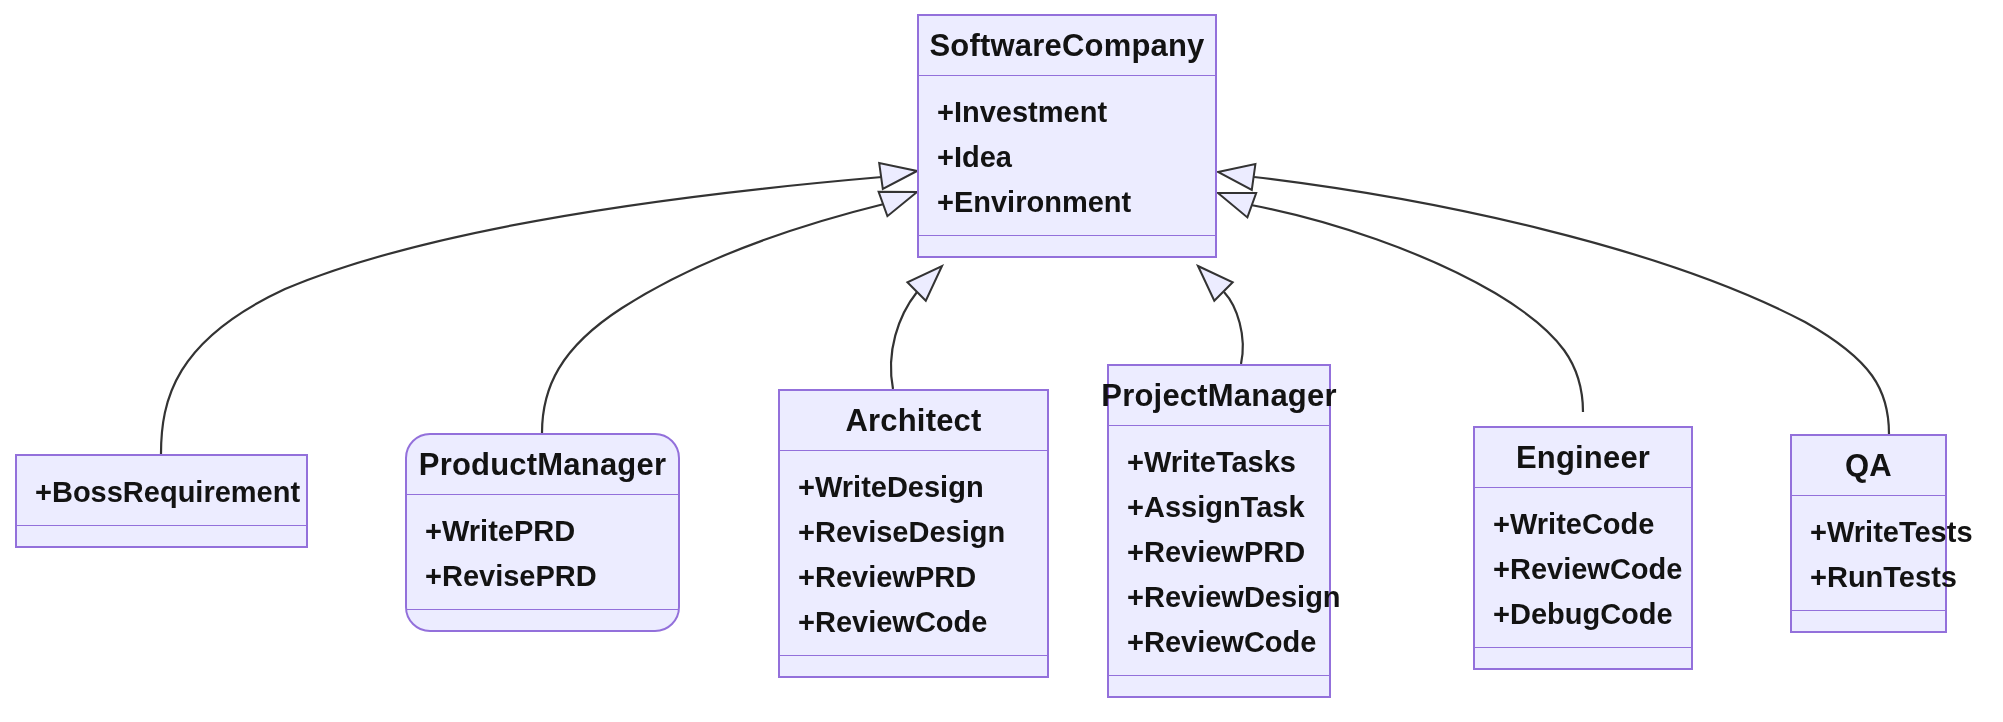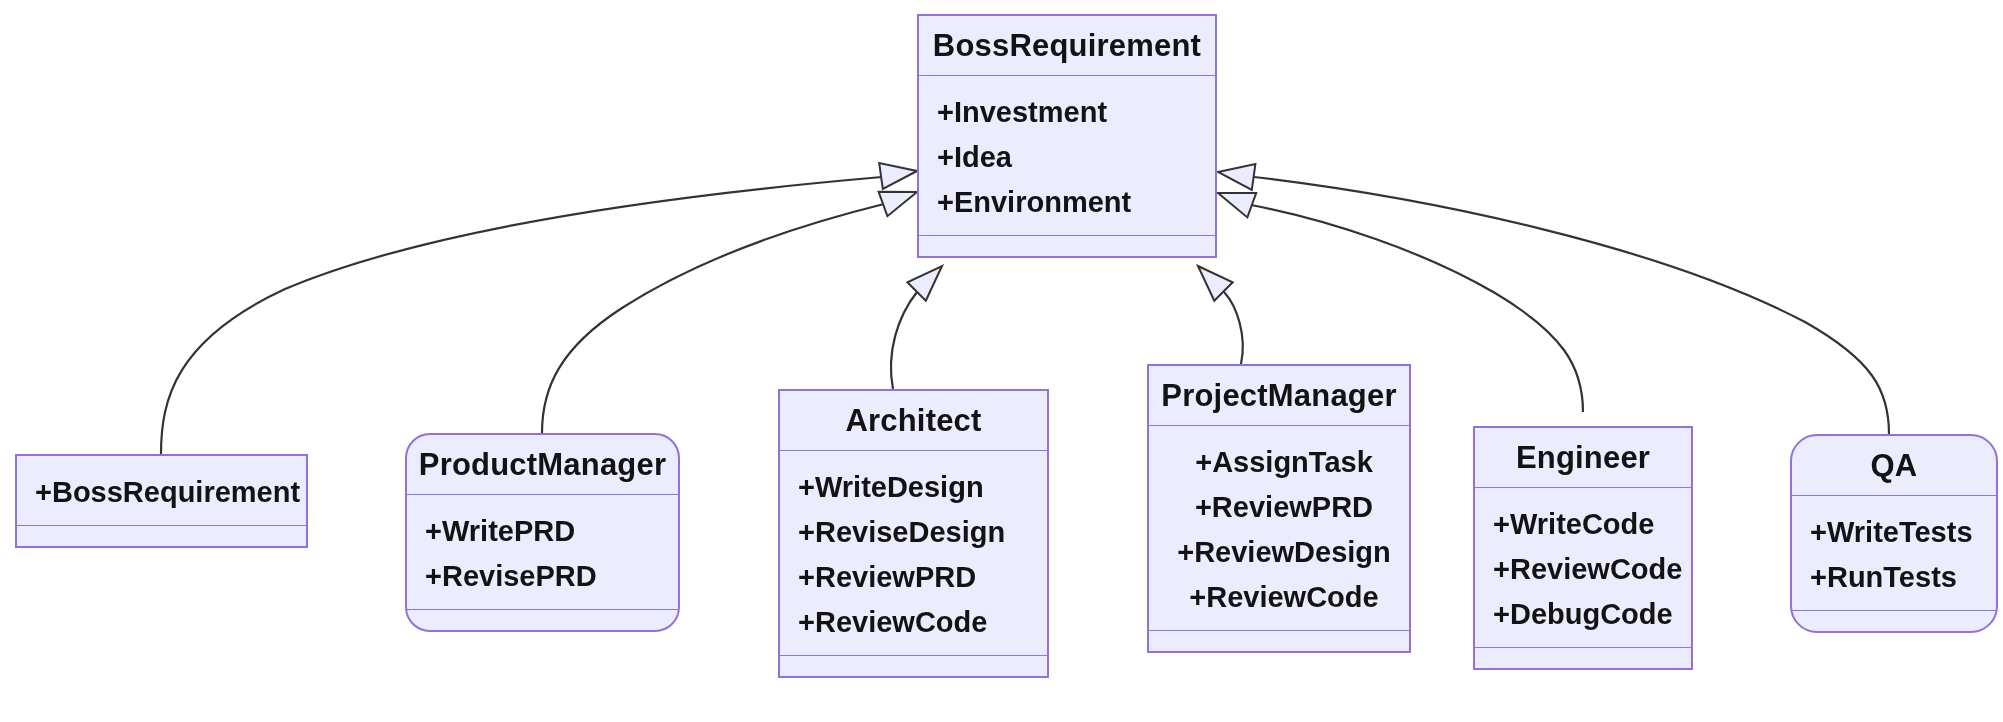--- a/index.html
+++ b/index.html
@@ -84,21 +84,21 @@
     <polygon class="arrowhead" points="1198,266 1232.7,282.3 1214.3,300.7"></polygon>
 
     <path class="edge-path" d="M 1583 412 C 1583 366, 1562 333, 1495 293 C 1425 252, 1330 220, 1251 205"></path>
     <polygon class="arrowhead" points="1218,193 1256.2,193 1247.4,217.4"></polygon>
 
     <path class="edge-path" d="M 1889 434 C 1889 390, 1872 360, 1805 322 C 1660 246, 1430 198, 1254 177"></path>
     <polygon class="arrowhead" points="1218,172 1255.4,164.1 1251.8,189.9"></polygon>
   </svg>
 
   <div class="uml-class" style="left:917px; top:14px; width:300px;">
-    <div class="uml-title">BossRequirement</div>
+    <div class="uml-title">SoftwareCompany</div>
     <div class="uml-attrs">
         <div class="uml-attr-row">+Investment</div>
         <div class="uml-attr-row">+Idea</div>
         <div class="uml-attr-row">+Environment</div>
       </div>
     <div class="uml-methods"></div>
   </div>
 
   <div class="uml-class" style="left:15px; top:454px; width:293px;">
     <div class="uml-attrs">
@@ -120,42 +120,43 @@
     <div class="uml-title">Architect</div>
     <div class="uml-attrs">
         <div class="uml-attr-row">+WriteDesign</div>
         <div class="uml-attr-row">+ReviseDesign</div>
         <div class="uml-attr-row">+ReviewPRD</div>
         <div class="uml-attr-row">+ReviewCode</div>
       </div>
     <div class="uml-methods"></div>
   </div>
 
-  <div class="uml-class" style="left:1147px; top:364px; width:264px;text-align:center;">
+  <div class="uml-class" style="left:1107px; top:364px; width:224px;">
     <div class="uml-title">ProjectManager</div>
     <div class="uml-attrs">
+        <div class="uml-attr-row">+WriteTasks</div>
         <div class="uml-attr-row">+AssignTask</div>
         <div class="uml-attr-row">+ReviewPRD</div>
         <div class="uml-attr-row">+ReviewDesign</div>
         <div class="uml-attr-row">+ReviewCode</div>
       </div>
     <div class="uml-methods"></div>
   </div>
 
   <div class="uml-class" style="left:1473px; top:426px; width:220px;">
     <div class="uml-title">Engineer</div>
     <div class="uml-attrs">
         <div class="uml-attr-row">+WriteCode</div>
         <div class="uml-attr-row">+ReviewCode</div>
         <div class="uml-attr-row">+DebugCode</div>
       </div>
     <div class="uml-methods"></div>
   </div>
 
-  <div class="uml-class" style="left:1790px; top:434px; width:208px;border-radius:27px;">
+  <div class="uml-class" style="left:1790px; top:434px; width:157px;">
     <div class="uml-title">QA</div>
     <div class="uml-attrs">
         <div class="uml-attr-row">+WriteTests</div>
         <div class="uml-attr-row">+RunTests</div>
       </div>
     <div class="uml-methods"></div>
   </div>
 
 </div>
 

